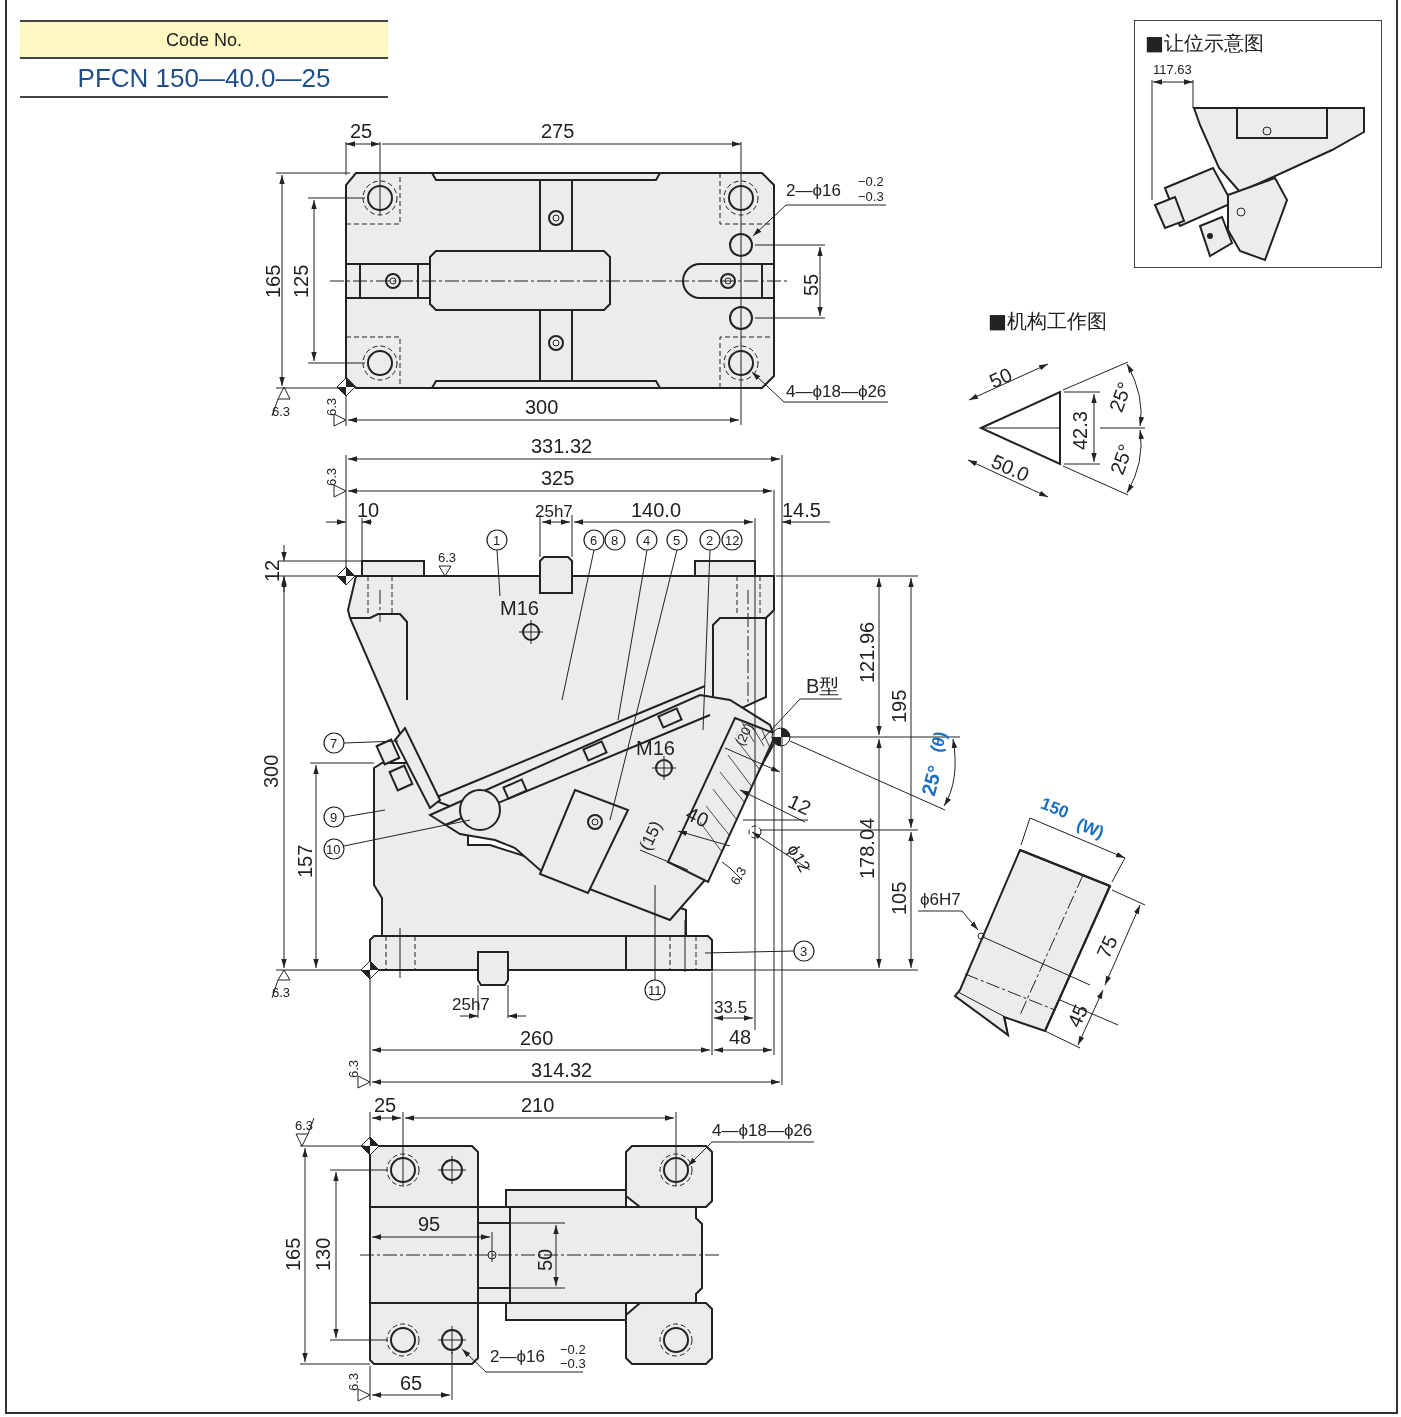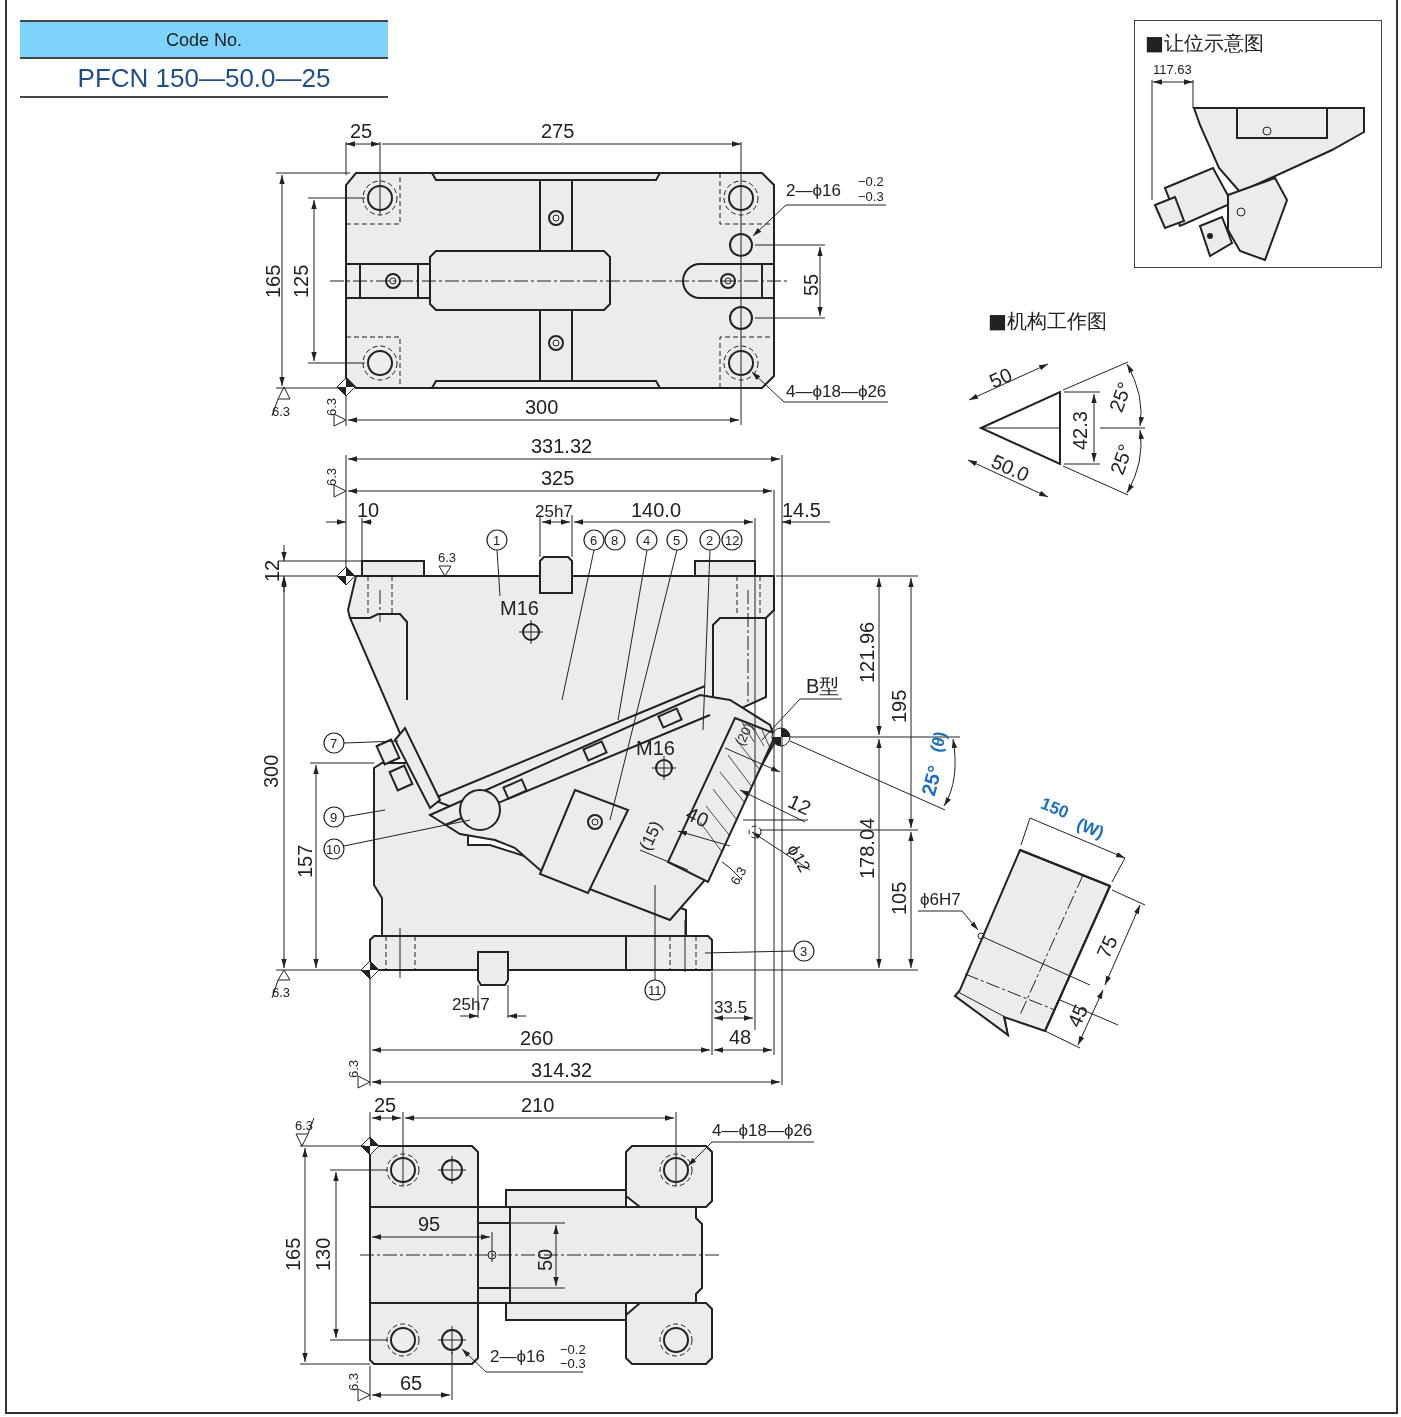--- a/index.html
+++ b/index.html
@@ -1,19 +1,19 @@
 <!DOCTYPE html>
 <html><head>
 <meta charset="utf-8">
 <style>
   html,body{margin:0;padding:0;background:#fff;}
   body{width:1401px;height:1417px;position:relative;overflow:hidden;font-family:"Liberation Sans",sans-serif;}
   .frame{position:absolute;left:5px;top:0;width:1393px;height:1414px;border-left:2px solid #333;border-right:2px solid #333;border-bottom:2px solid #333;box-sizing:border-box;}
   .code-box{position:absolute;left:20px;top:20px;width:368px;}
-  .code-head{border-top:2px solid #444;border-bottom:2px solid #444;background:#7dd3fc;height:35px;line-height:37px;text-align:center;font-size:18px;color:#222;}
+  .code-head{border-top:2px solid #444;border-bottom:2px solid #444;background:#fef9c3;height:35px;line-height:37px;text-align:center;font-size:18px;color:#222;}
   .code-val{border-bottom:2px solid #444;height:37px;line-height:38px;text-align:center;font-size:26px;color:#1f4e8c;}
   svg{position:absolute;left:0;top:0;}
   .part{fill:#ececec;stroke:#222;stroke-width:2;}
   .ln{stroke:#222;stroke-width:1;fill:none;}
   .thk{stroke:#222;stroke-width:2;fill:none;}
   .dash{stroke:#222;stroke-width:1;fill:none;stroke-dasharray:5 3;}
   .center{stroke:#222;stroke-width:1;fill:none;stroke-dasharray:14 3 3 3;}
   .hatch{stroke:#222;stroke-width:0.8;}
   .t{font-family:"Liberation Sans",sans-serif;fill:#222;font-size:20px;}
   .ts{font-family:"Liberation Sans",sans-serif;fill:#222;font-size:13px;}
@@ -23,21 +23,21 @@
   .inset{position:absolute;left:1134px;top:20px;width:248px;height:248px;border:1px solid #444;box-sizing:border-box;}
   .cn{font-family:"DejaVu Sans",sans-serif;font-size:20px;fill:#222;}
 </style>
 </head>
 <body>
 
 <div class="frame"></div>
 
 <div class="code-box">
   <div class="code-head">Code No.</div>
-  <div class="code-val">PFCN 150—50.0—25</div>
+  <div class="code-val">PFCN 150—40.0—25</div>
 </div>
 
 <div class="inset"></div>
 
 <svg width="1401" height="1417" viewBox="0 0 1401 1417">
   <defs>
     <marker id="ar" viewBox="0 0 10 10" refX="10" refY="5" markerWidth="9" markerHeight="9" orient="auto-start-reverse">
       <path d="M0,2 L10,5 L0,8 z" fill="#222"></path>
     </marker>
   </defs>

